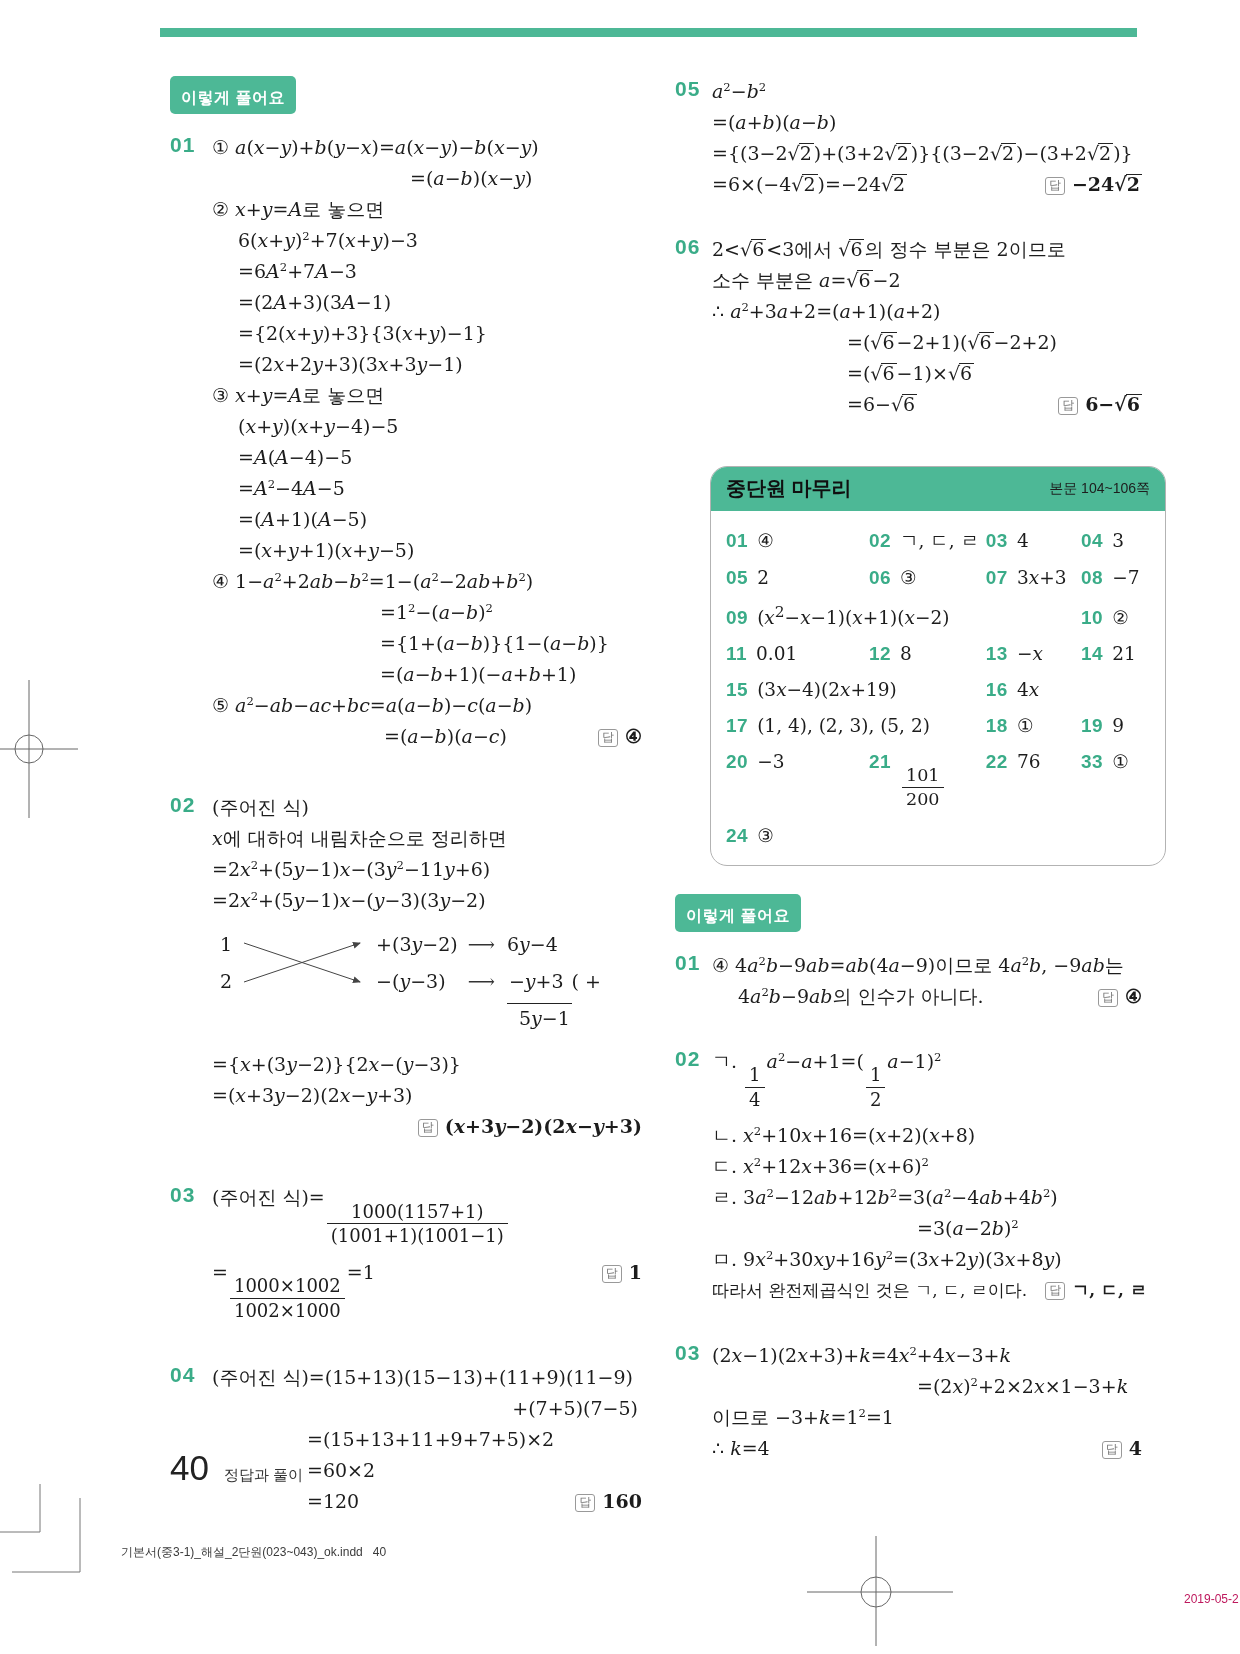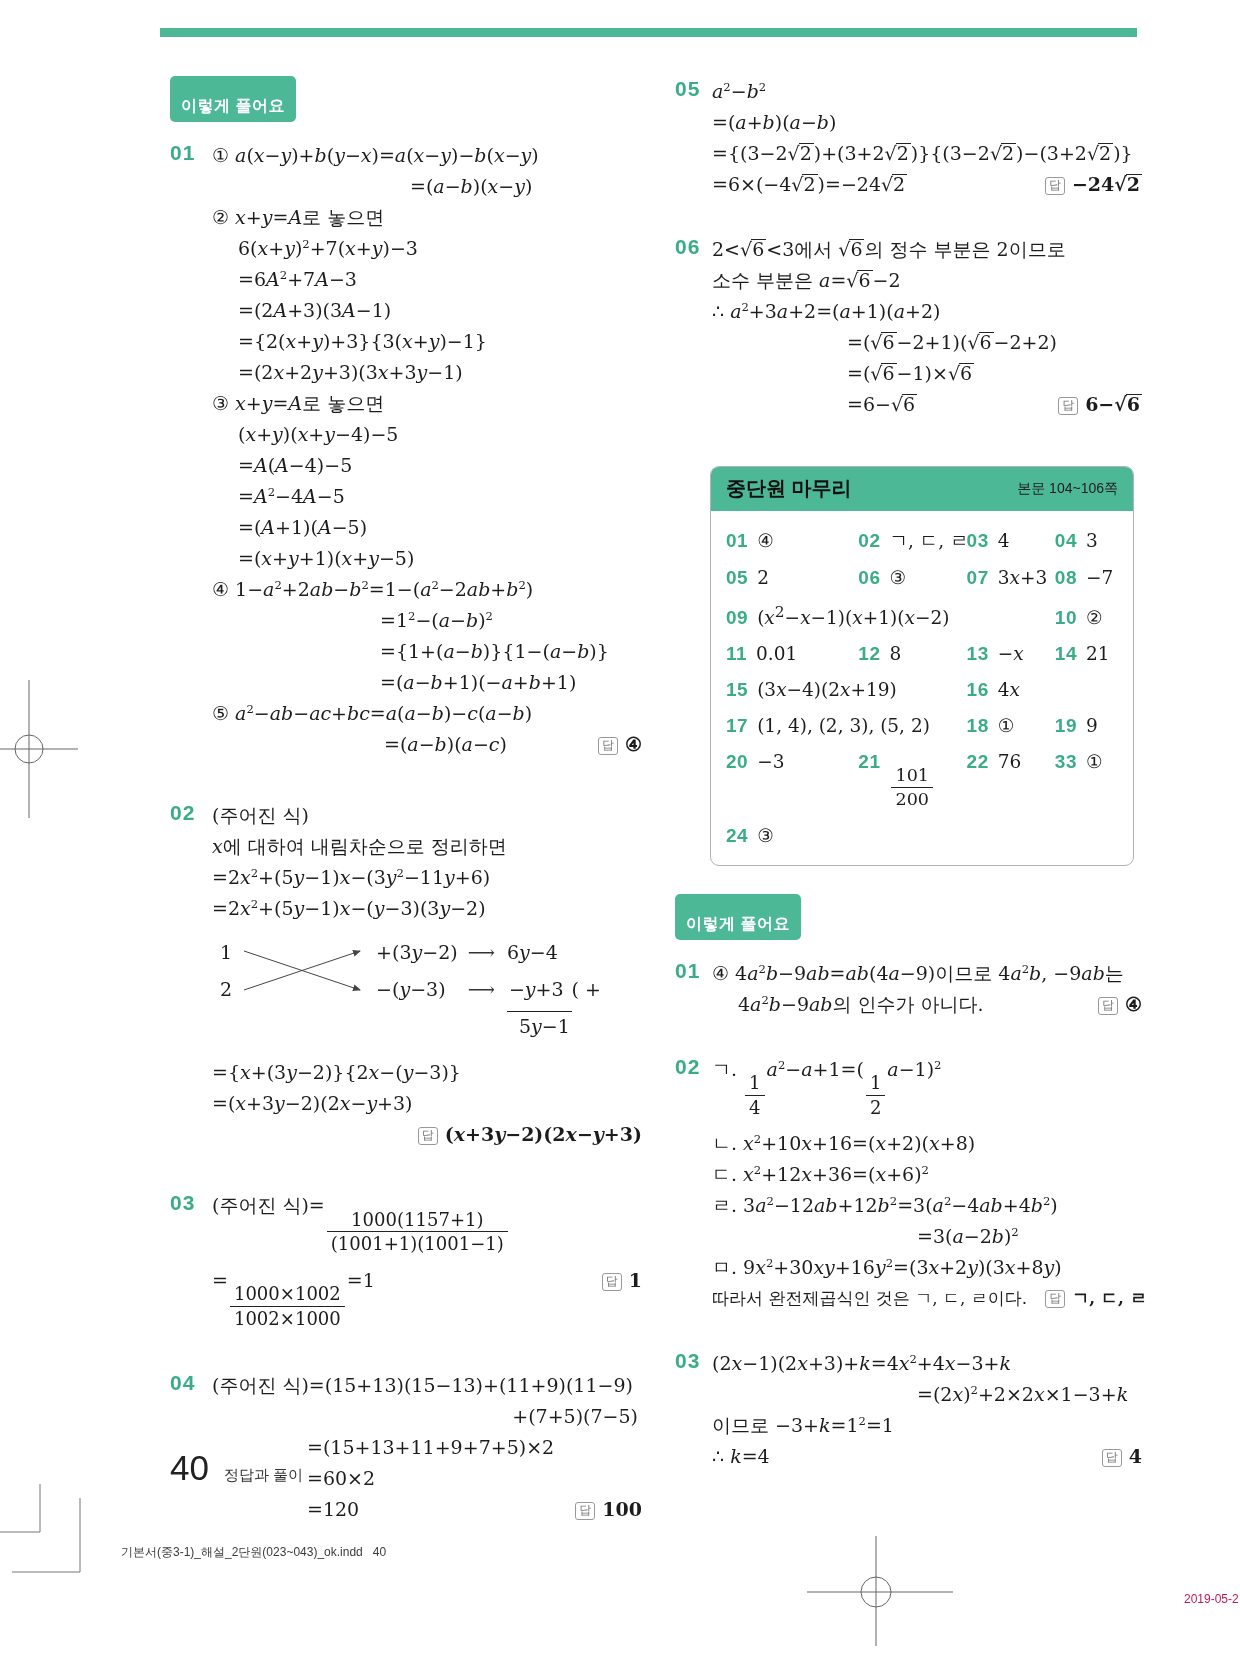--- a/index.html
+++ b/index.html
@@ -5,21 +5,21 @@
   :root{ --accent:#4db896; --accent2:#3aac88; }
   html,body{margin:0;padding:0;background:#fff;}
   .sheet{position:relative;width:1240px;height:1654px;background:#ffffff;overflow:hidden;
          font-family:"DejaVu Serif","Liberation Serif",serif;color:#1c1c1c;}
   .topbar{position:absolute;left:160px;top:28px;width:977px;height:9px;background:var(--accent);}
   .col{position:absolute;top:76px;}
   .col.leftc{left:170px;width:472px;}
   .col.rightc{left:675px;width:467px;}
   .badge{display:inline-block;background:var(--accent);color:#fff;
          font-family:"Liberation Sans",sans-serif;font-weight:bold;font-size:16px;
-         padding:20px 11px 5px;border-radius:5px;letter-spacing:0.5px;}
+         padding:12px 11px 5px;border-radius:5px;letter-spacing:0.5px;}
   .badge-wrap{margin-bottom:18px;}
   .problem{position:relative;padding-left:42px;margin-bottom:40px;}
   .rightc .problem{padding-left:37px;margin-bottom:34px;}
   .pnum{position:absolute;left:0;top:1px;font-family:"Liberation Sans",sans-serif;
         font-weight:bold;font-size:21px;color:var(--accent2);letter-spacing:1px;}
   .line{display:flex;align-items:baseline;line-height:31px;font-size:19px;white-space:nowrap;}
   .line sup{font-size:61%;vertical-align:super;line-height:0;}
   .i0{margin-left:0}.i1{margin-left:26px}.i2{margin-left:168px}.i3{margin-left:172px}
   .i4{margin-left:198px}.i5{margin-left:135px}.i6{margin-left:95px}.i7{margin-left:205px}
   .rt{justify-content:flex-end;padding-right:4px;}
@@ -40,21 +40,21 @@
   
   .cross{display:flex;align-items:flex-start;margin:10px 0 12px 8px;font-size:19px;}
   .cross .cn,.cross .cmr,.cross .car,.cross .crr{height:37px;line-height:37px;}
   .cross .cl{text-align:center;}
   .cross svg{display:block;margin:0 4px;}
   .cross .cm{margin-right:10px;}
   .cross .ca{margin-right:12px;color:#333;}
   .cross .u{display:inline-block;border-bottom:1.6px solid #222;padding:0 8px 3px 2px;}
   .cross .r3{padding-left:12px;}
   
-  .abox{margin:46px 16px 28px 35px;width:424px;border:1.5px solid #b3b3b3;border-radius:9px;
+  .abox{margin:46px 16px 28px 35px;width:456px;border:1.5px solid #b3b3b3;border-radius:17px;
         overflow:hidden;background:#fff;box-sizing:border-box;}
   .abox-head{background:var(--accent);display:flex;justify-content:space-between;align-items:center;
              padding:8px 15px 9px;}
   .abox-title{font-family:"Liberation Sans",sans-serif;font-weight:bold;font-size:20px;color:#101010;}
   .abox-src{font-family:"Liberation Sans",sans-serif;font-size:14px;color:#1d1d1d;}
   .abox-body{padding:17px 6px 18px 15px;display:flex;flex-direction:column;gap:14px;}
   .arow{display:grid;grid-template-columns:33% 27% 22% 18%;align-items:baseline;}
   .aitem{display:flex;align-items:baseline;white-space:nowrap;}
   .anum{color:var(--accent2);font-family:"Liberation Sans",sans-serif;font-weight:bold;
         font-size:19px;margin-right:9px;letter-spacing:0.5px;}
@@ -231,21 +231,21 @@
               <span class="lt">+(7+5)(7−5)</span>
             </div>
             <div class="line i6">
               <span class="lt">=(15+13+11+9+7+5)×2</span>
             </div>
             <div class="line i6">
               <span class="lt">=60×2</span>
             </div>
             <div class="line i6">
               <span class="lt">=120</span>
-              <span class="ansblk"><span class="abadge">답</span><span class="aval">100</span></span>
+              <span class="ansblk"><span class="abadge">답</span><span class="aval">160</span></span>
             </div>
           </div>
         </div>
       </div>
   </div>
 
   <div class="col rightc">
     <div id="right-top">
         <div class="problem">
           <div class="pnum">05</div>

